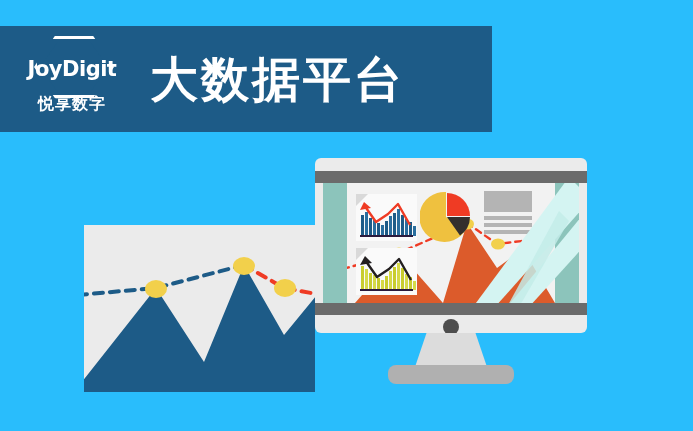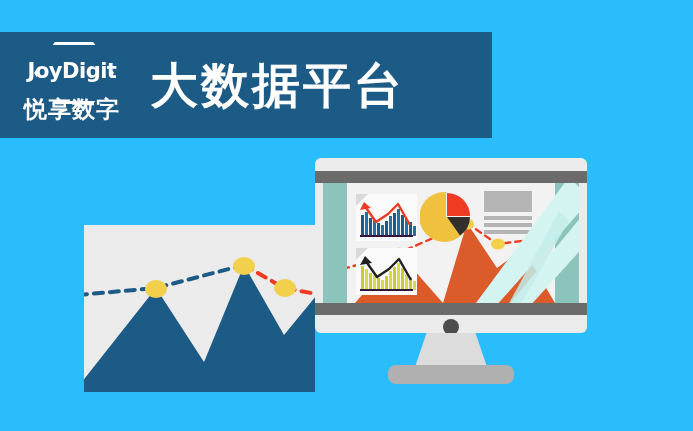--- a/index.html
+++ b/index.html
@@ -7,21 +7,21 @@
     width:693px;height:431px;overflow:hidden;
     background:#29bdfc;
     font-family:"Liberation Sans","DejaVu Sans",sans-serif;
     position:relative;
   }
   .stage{position:absolute;inset:0;width:693px;height:431px;}
 
   
   .banner{
     position:absolute;left:0;top:26px;width:492px;height:106px;
-    background:#1d5b87;display:flex;align-items:center;margin-top:6px;
+    background:#1d5b87;display:flex;align-items:center;
   }
   .logo{
     position:relative;width:112px;height:90px;margin-left:16px;
     display:flex;flex-direction:column;align-items:center;justify-content:center;
     flex:0 0 auto;
   }
   .hexline{
     position:absolute;left:18px;top:2px;width:74px;height:56px;
     border:3px solid #ffffff;
     clip-path:polygon(26% 0,74% 0,100% 50%,74% 100%,26% 100%,0 50%);
@@ -30,21 +30,21 @@
   .hexline::after{
     content:"";position:absolute;inset:3px;background:#1d5b87;
     clip-path:polygon(26% 0,74% 0,100% 50%,74% 100%,26% 100%,0 50%);
   }
   .logo-en{
     position:relative;z-index:3;color:#ffffff;font-size:21px;font-weight:bold;
     letter-spacing:-0.5px;line-height:1;margin-top:12px;
     font-family:"DejaVu Sans",sans-serif;
   }
   .logo-cn{
-    position:relative;z-index:3;color:#ffffff;font-size:23px;font-weight:bold;
+    position:relative;z-index:3;color:#ffffff;font-size:16px;font-weight:bold;
     letter-spacing:1px;line-height:1;margin-top:16px;
   }
   .banner-title{
     color:#ffffff;font-size:48px;font-weight:bold;letter-spacing:3px;
     margin-left:22px;line-height:1;
     font-family:"DejaVu Sans","Liberation Sans",sans-serif;
   }
 
   
   .leftpanel{

